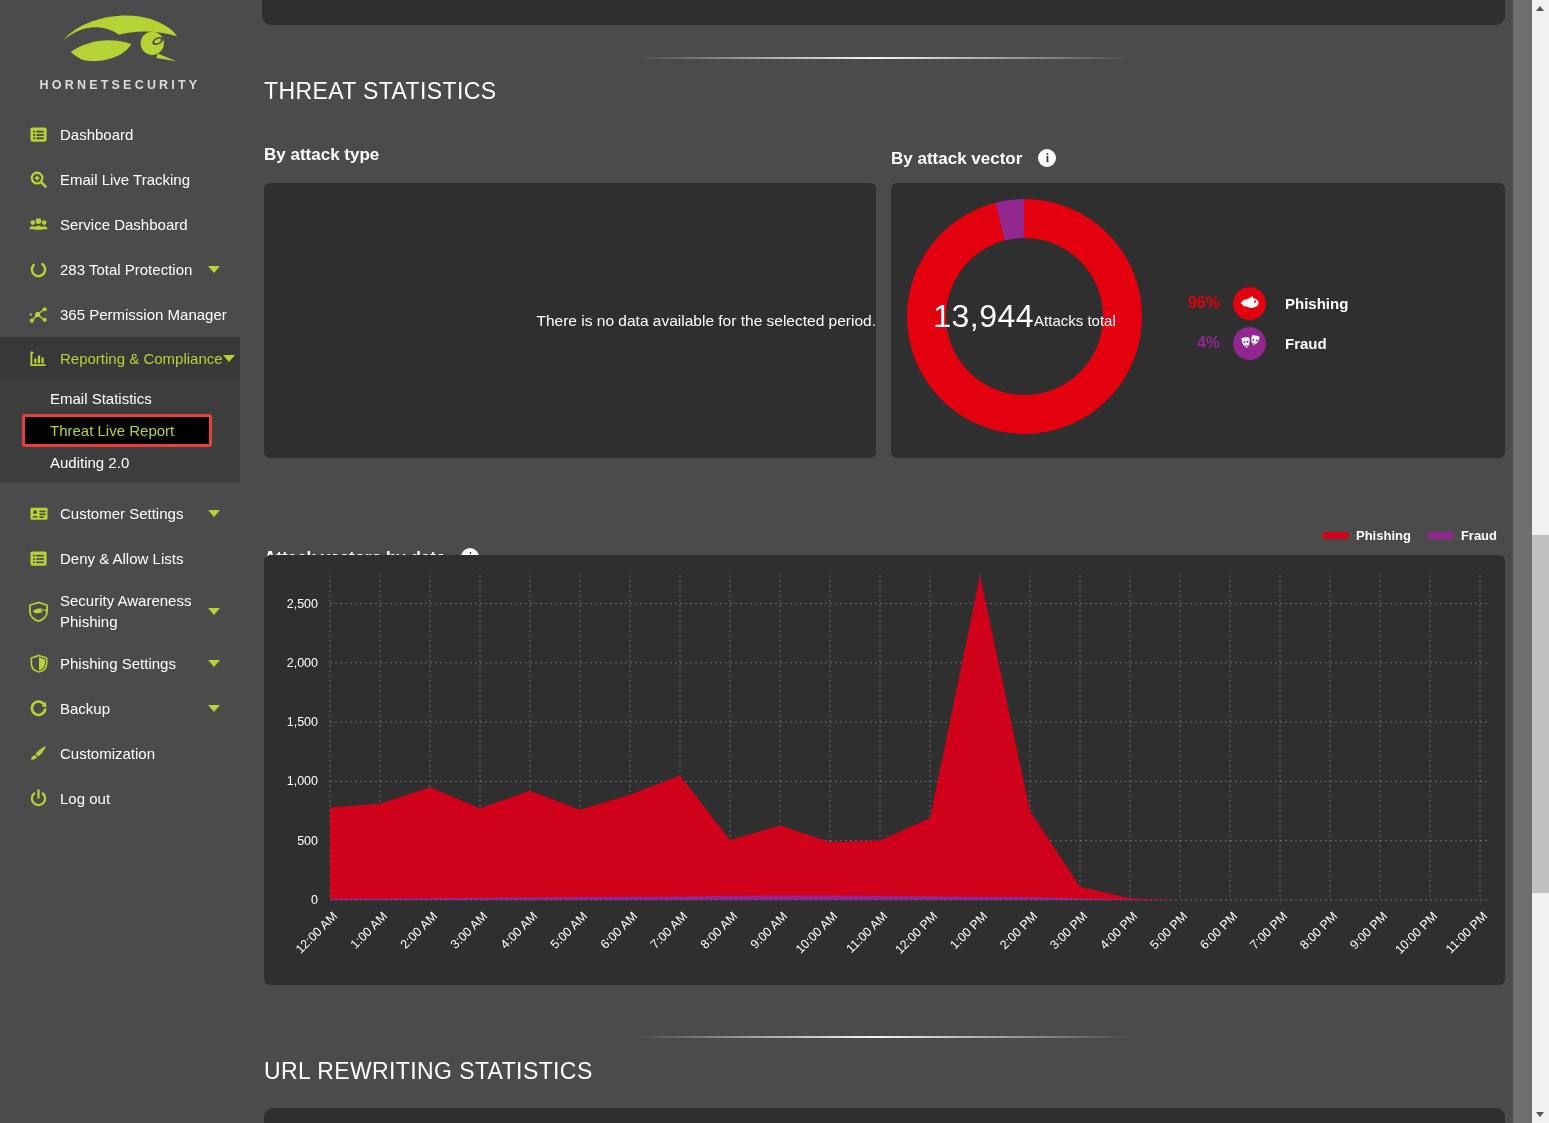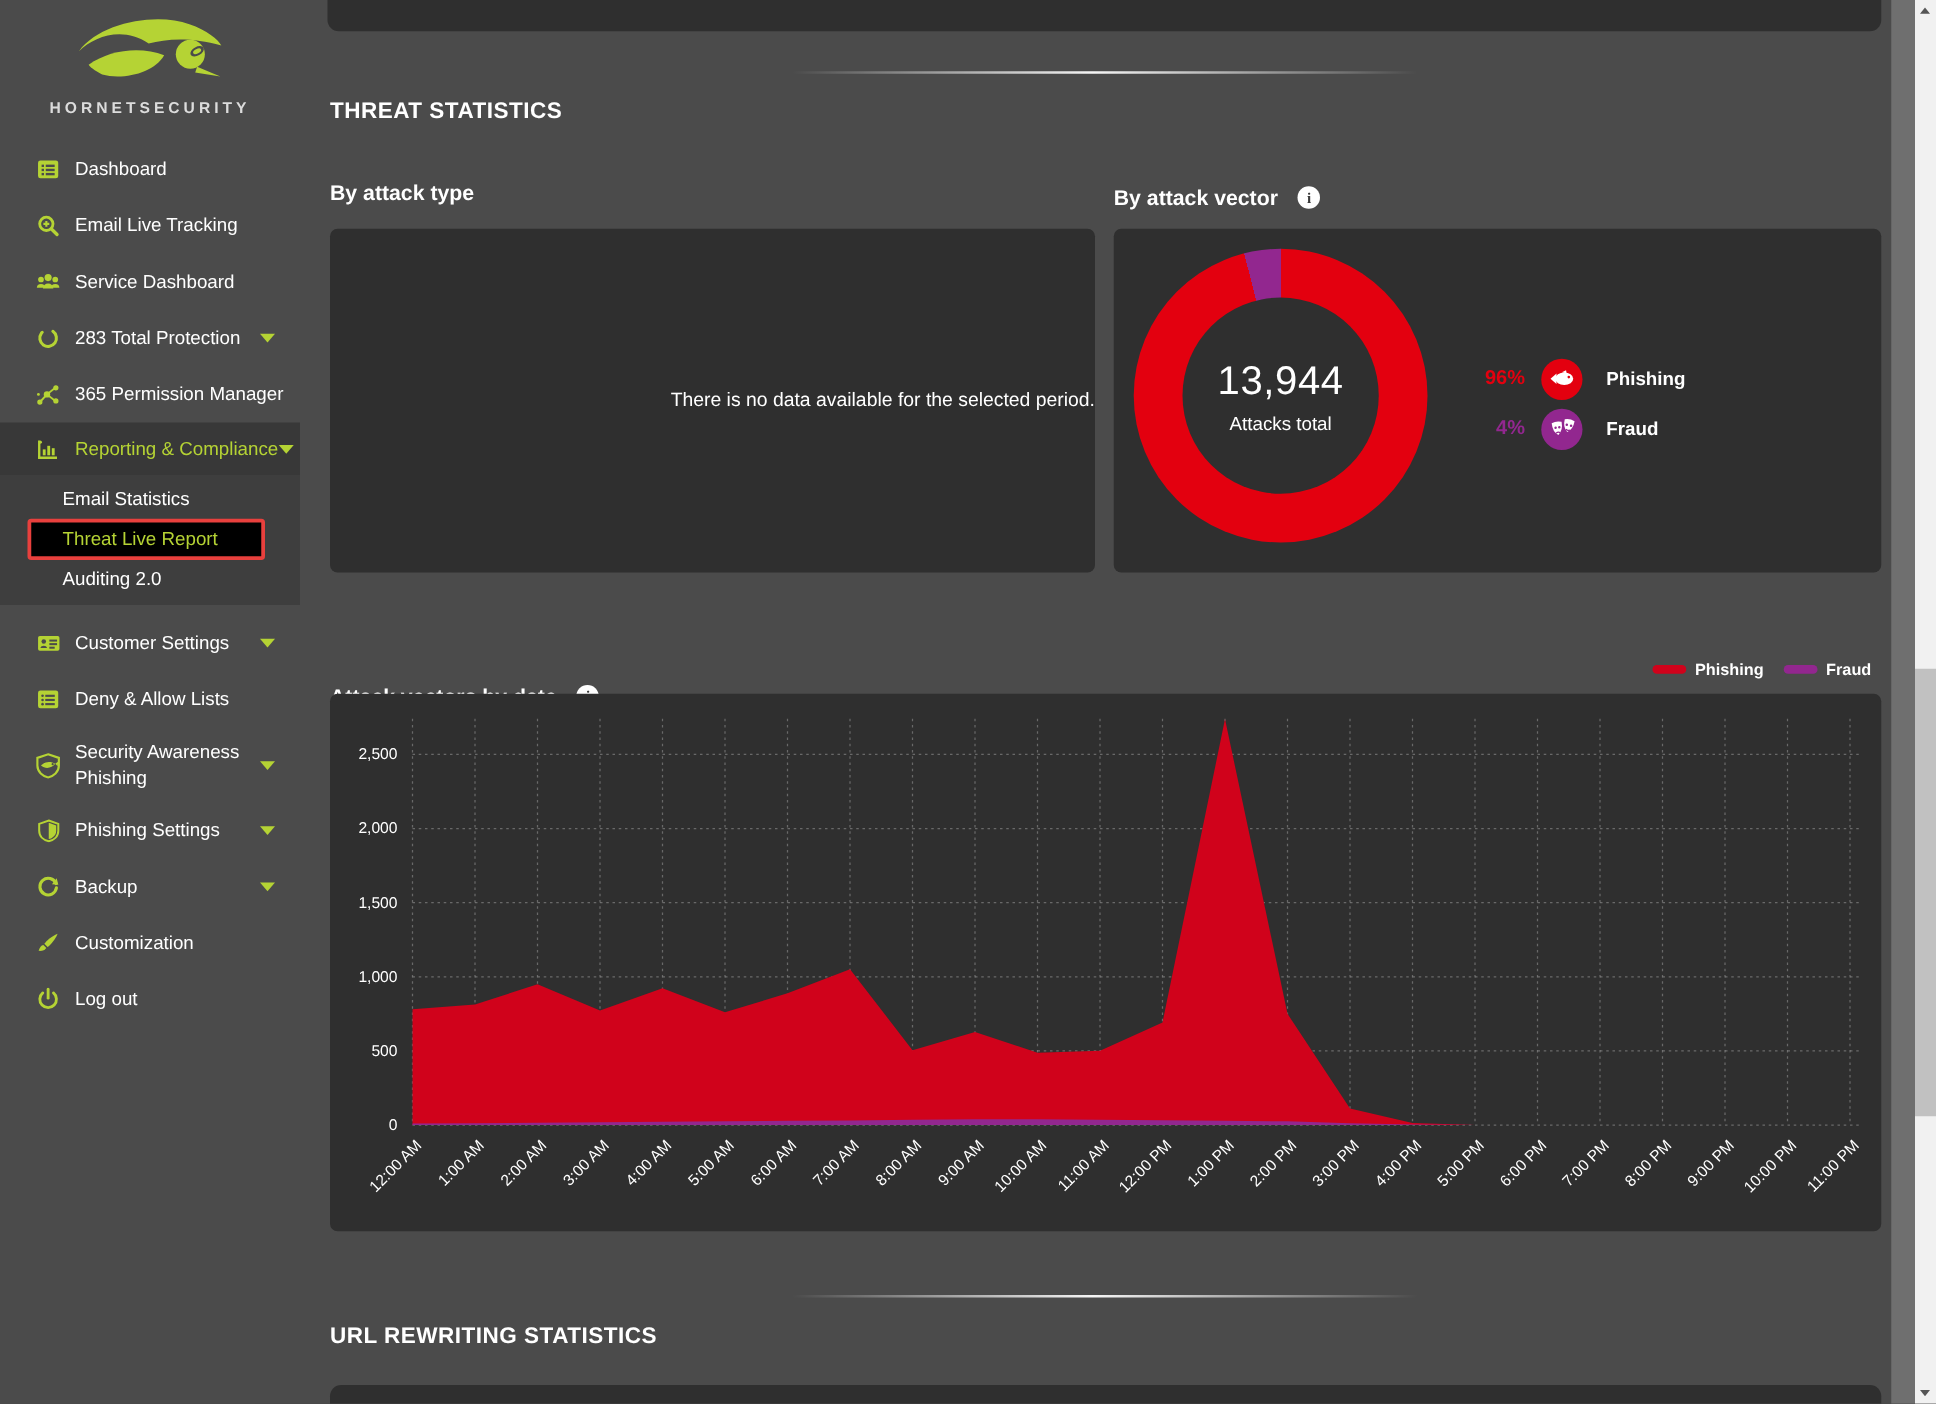--- a/index.html
+++ b/index.html
@@ -25,34 +25,34 @@
   .nav-item.section-open{background:var(--section-bg,#383838);height:42px;}
   .nav-item.section-open .nlabel{color:var(--lime,#b5d334);}
   .submenu{background:var(--submenu-bg,#3e3e3e);padding:5px 0 6px 0;}
   .sub-item{display:flex;align-items:center;height:29px;padding-left:50px;color:#fff;font-size:15px;cursor:pointer;}
   .sub-item.selected{margin:1px 28px 1px 22px;height:27px;border:3px solid var(--sel-border,#e8403d);border-radius:3px;background:#000000;padding-left:25px;color:var(--lime,#b5d334);}
 
   
   .topbar{position:absolute;left:262px;top:0;width:1243px;height:25px;background:var(--panel,#2f2f2f);border-radius:0 0 9px 9px;}
   .divider{position:absolute;left:634px;width:500px;height:2px;
     background:linear-gradient(90deg,rgba(255,255,255,0),rgba(255,255,255,0.95) 48%,rgba(255,255,255,0));}
-  .h-big{position:absolute;color:#fff;font-size:18px;font-weight:bold;letter-spacing:0.4px;}
+  .h-big{position:absolute;color:#fff;font-size:23px;font-weight:normal;letter-spacing:0.4px;}
   .h-sub{position:absolute;color:#fff;font-size:17px;font-weight:bold;display:flex;gap:16px;}
   .info-icon{width:18px;height:18px;border-radius:50%;background:#fff;color:#3a3a3a;display:inline-flex;align-items:center;justify-content:center;font-size:12px;font-weight:bold;font-family:"Liberation Serif",serif;cursor:pointer;}
   .panel{position:absolute;background:var(--panel,#2f2f2f);border-radius:6px;}
   #panel-attack-type{left:264px;top:183px;width:612px;height:275px;display:flex;align-items:center;justify-content:flex-end;}
   #panel-attack-vector{left:891px;top:183px;width:614px;height:275px;}
   #panel-date-chart{left:264px;top:555px;width:1241px;height:430px;}
   #panel-bottom{left:264px;top:1108px;width:1241px;height:15px;border-radius:9px 9px 0 0;}
   .no-data{color:#fff;font-size:15.5px;}
 
   
   .donut{position:absolute;left:16px;top:16px;width:235px;height:235px;border-radius:50%;}
   .donut::after{content:"";position:absolute;left:39px;top:39px;width:157px;height:157px;border-radius:50%;background:var(--panel,#2f2f2f);}
-  .donut-center{position:absolute;left:16px;top:16px;width:235px;height:235px;display:flex;flex-direction:column;align-items:center;justify-content:center;z-index:2;color:#fff;}
+  .donut-center{position:absolute;left:16px;top:16px;width:235px;height:235px;display:flex;align-items:center;justify-content:center;z-index:2;color:#fff;}
   .donut-value{font-size:32px;letter-spacing:0.5px;}
   .donut-sub{font-size:15px;margin-top:8px;}
   .donut-legend{position:absolute;left:289px;top:100px;}
   .dl-row{display:flex;align-items:center;height:40px;}
   .dl-pct{width:40px;text-align:right;font-size:16px;font-weight:bold;}
   .dl-circle{width:33px;height:33px;border-radius:50%;margin-left:13px;display:flex;align-items:center;justify-content:center;flex:none;}
   .dl-label{margin-left:19px;color:#fff;font-size:15px;font-weight:bold;}
 
   
   .chart-legend{position:absolute;top:528px;right:52px;display:flex;align-items:center;gap:16px;}

